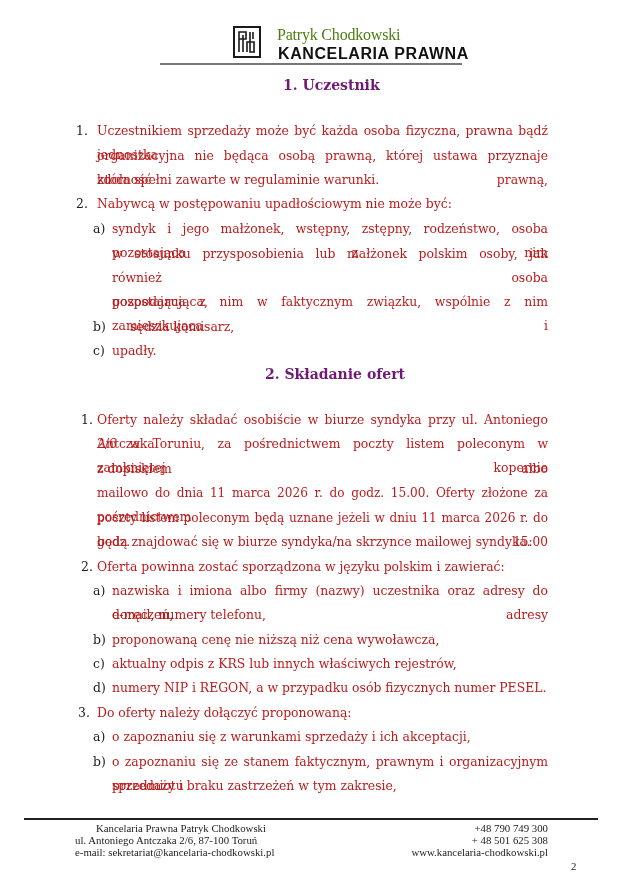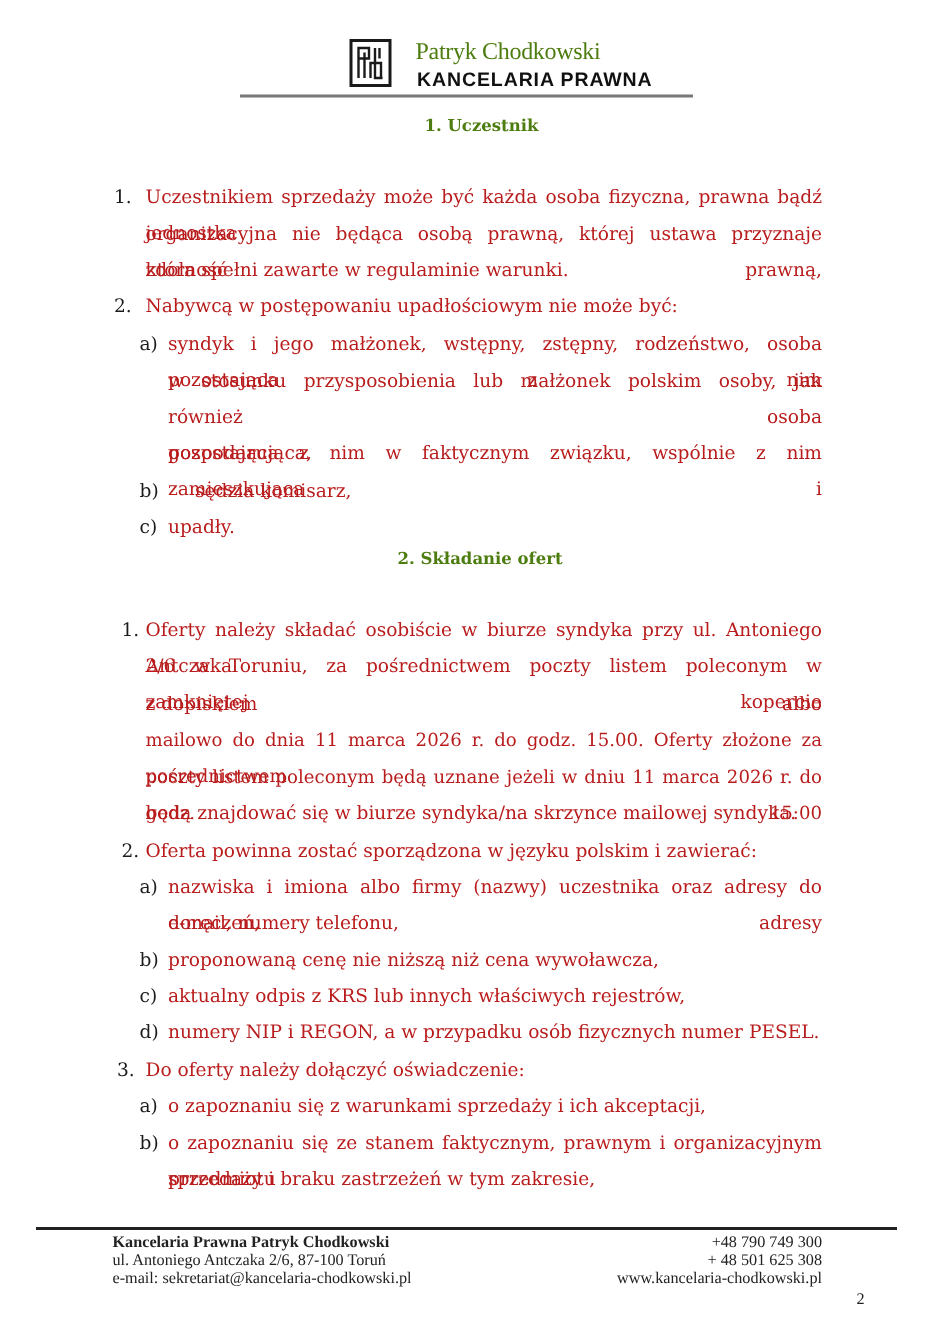--- a/index.html
+++ b/index.html
@@ -4,36 +4,36 @@
 <style>
   html, body { margin: 0; padding: 0; background: #ffffff; }
   body { width: 622px; height: 880px; position: relative; overflow: hidden;
          font-family: "DejaVu Serif", "Liberation Serif", serif; color: #1a1a1a; }
   .abs { position: absolute; }
 
   
   .logo-box { left: 233px; top: 26px; width: 28px; height: 32px; border: 2px solid #1a1a1a; box-sizing: border-box; }
   .logo-box svg { position: absolute; left: 2px; top: 2px; }
   .brand-name { left: 277px; top: 26px; font-family: "Liberation Serif", serif; font-size: 16px; color: #4d7c0f; letter-spacing: -0.2px; }
-  .brand-sub { left: 278px; top: 45px; font-family: "Liberation Sans", sans-serif; font-weight: bold; font-size: 13px; letter-spacing: 0.6px; color: #111; }
+  .brand-sub { left: 278px; top: 45px; font-family: "Liberation Sans", sans-serif; font-weight: bold; font-size: 16px; letter-spacing: 0.6px; color: #111; }
   .header-rule { left: 160px; top: 63px; width: 302px; height: 2px; background: #777; }
 
   
-  .section-heading { font-family: "DejaVu Serif", serif; font-weight: bold; font-size: 11px; color: #4d7c0f; white-space: nowrap; }
+  .section-heading { font-family: "DejaVu Serif", serif; font-weight: bold; font-size: 14px; color: #701a75; white-space: nowrap; }
 
   
   .txt { font-size: 12.4px; line-height: 24px; white-space: nowrap; color: #b91c1c; }
   .just { text-align: justify; text-align-last: justify; white-space: normal; }
   .num { font-size: 12.4px; line-height: 24px; color: #1c1c1c; }
   .bi { font-weight: bold; font-style: italic; }
 
   
   .footer-rule { left: 24px; top: 818px; width: 574px; height: 2px; background: #222; }
   .foot { font-family: "Liberation Serif", serif; font-size: 10.8px; line-height: 12px; color: #222; white-space: nowrap; }
-  .foot-bold { font-weight: bold; }
+  .foot-bold { font-weight: normal; margin-left: 21px; }
   .foot-right { text-align: left; }
 </style>
 </head>
 <body>
 
 <div class="abs logo-box">
   <svg width="20" height="24" viewBox="0 0 20 24">
     <g fill="none" stroke="#1a1a1a" stroke-width="1.6">
       <path d="M2 22 V2 H9 V9 H2"></path>
       <path d="M6 5 V22"></path>
@@ -102,21 +102,21 @@
 
   <div class="abs num" style="left:93px; top:652px;">c)</div>
   <div class="abs txt" style="left:112px; top:652px;">aktualny odpis z KRS lub innych właściwych rejestrów,</div>
 
   <div class="abs num" style="left:93px; top:676px;">d)</div>
   <div class="abs txt" style="left:112px; top:676px;">numery NIP i REGON, a w przypadku osób fizycznych numer PESEL.</div>
 </div>
 
 <div>
   <div class="abs num" style="left:78px; top:701px;">3.</div>
-  <div class="abs txt" style="left:97px; top:701px;">Do oferty należy dołączyć oświadczenie:</div>
+  <div class="abs txt" style="left:97px; top:701px;">Do oferty należy dołączyć proponowaną:</div>
 
   <div class="abs num" style="left:93px; top:725px;">a)</div>
   <div class="abs txt" style="left:112px; top:725px;">o zapoznaniu się z warunkami sprzedaży i ich akceptacji,</div>
 
   <div class="abs num" style="left:93px; top:750px;">b)</div>
   <div class="abs txt just" style="left:112px; top:750px; width:436px;">o zapoznaniu się ze stanem faktycznym, prawnym i organizacyjnym przedmiotu</div>
   <div class="abs txt" style="left:112px; top:774px;">sprzedaży i braku zastrzeżeń w tym zakresie,</div>
 </div>
 
 <div class="abs footer-rule"></div>

